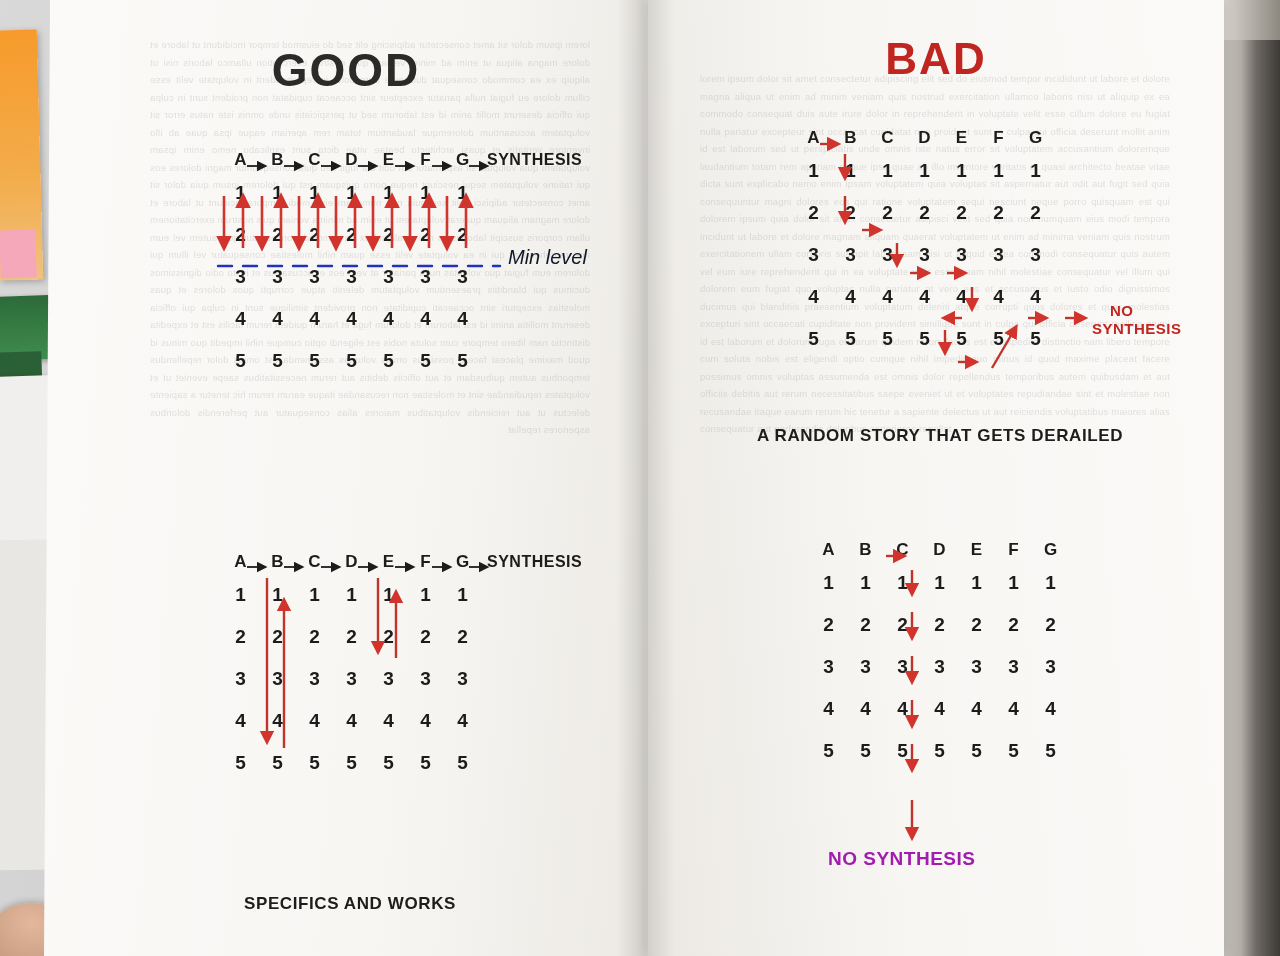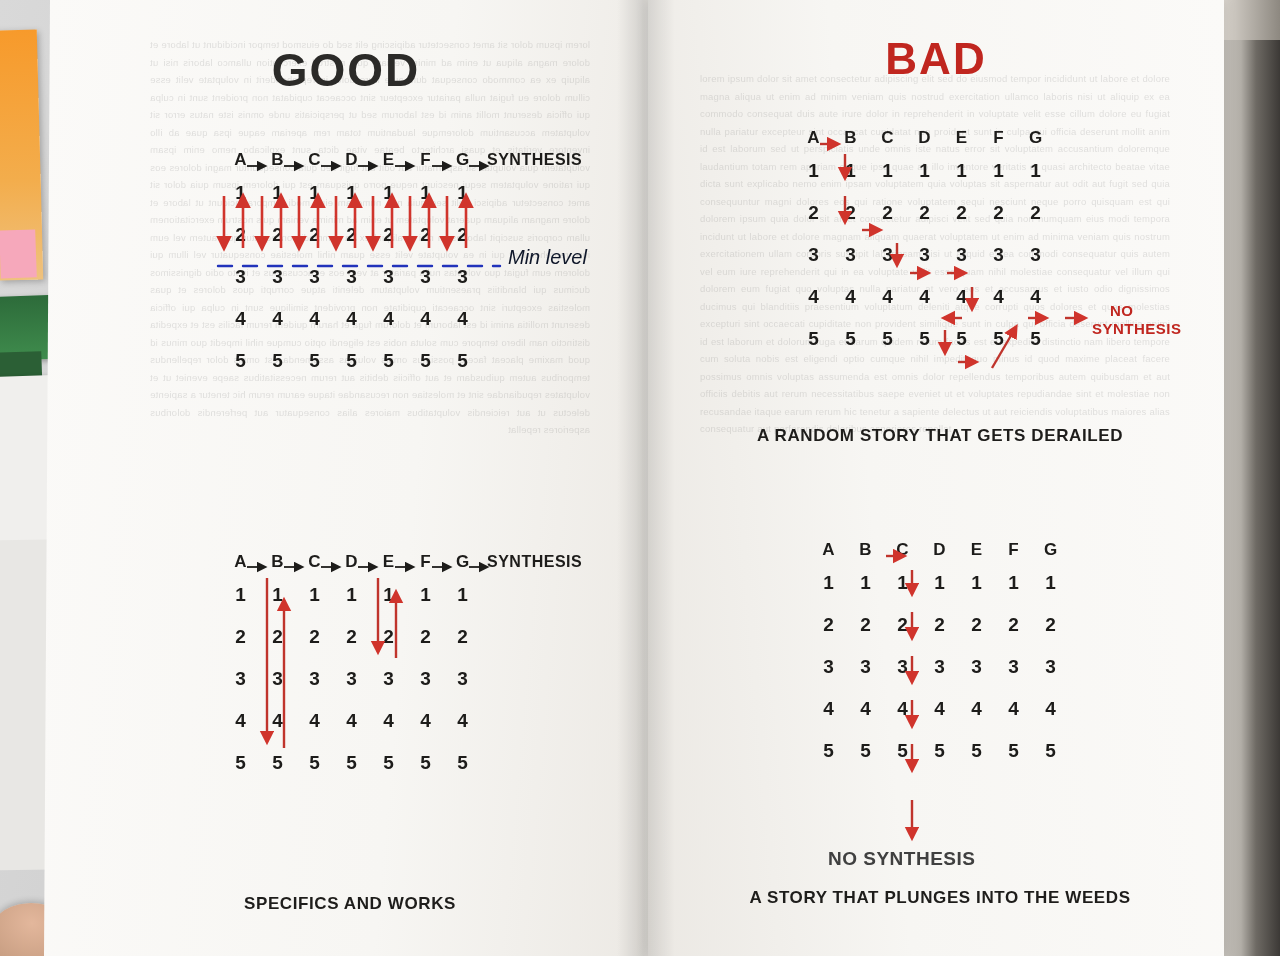--- a/index.html
+++ b/index.html
@@ -213,21 +213,21 @@
     color: #c0261f;
     font-weight: 700;
     font-size: 15px;
     letter-spacing: .5px;
     line-height: 18px;
     text-align: left;
     z-index: 9;
   }
   .nosyn-center {
     position: absolute;
-    color: #404040;
+    color: #a21caf;
     font-weight: 700;
     font-size: 19px;
     letter-spacing: .5px;
     z-index: 9;
   }
   .folio {
     position: absolute;
     font-size: 10px;
     color: #8a8781;
   }
@@ -493,21 +493,20 @@
       <div class="cell">5</div>
       <div class="cell">5</div>
       <div class="cell">5</div>
       <div class="cell">5</div>
       <div class="cell">5</div>
       <div class="cell">5</div>
     </div>
   </div>
 
   <div class="nosyn-center" style="left:828px; top:848px;">NO SYNTHESIS</div>
-  <div class="caption" style="left:680px; top:884px; width:520px;">A STORY THAT PLUNGES INTO THE WEEDS</div>
 
   <svg class="overlay" viewBox="0 0 1280 956">
     <defs>
       <marker id="ah-red" markerWidth="7" markerHeight="7" refX="4.6" refY="3" orient="auto">
         <path d="M0,0 L6,3 L0,6 z" fill="#d0342c"></path>
       </marker>
       <marker id="ah-black" markerWidth="7" markerHeight="7" refX="4.6" refY="3" orient="auto">
         <path d="M0,0 L6,3 L0,6 z" fill="#1d1c1a"></path>
       </marker>
     </defs>

